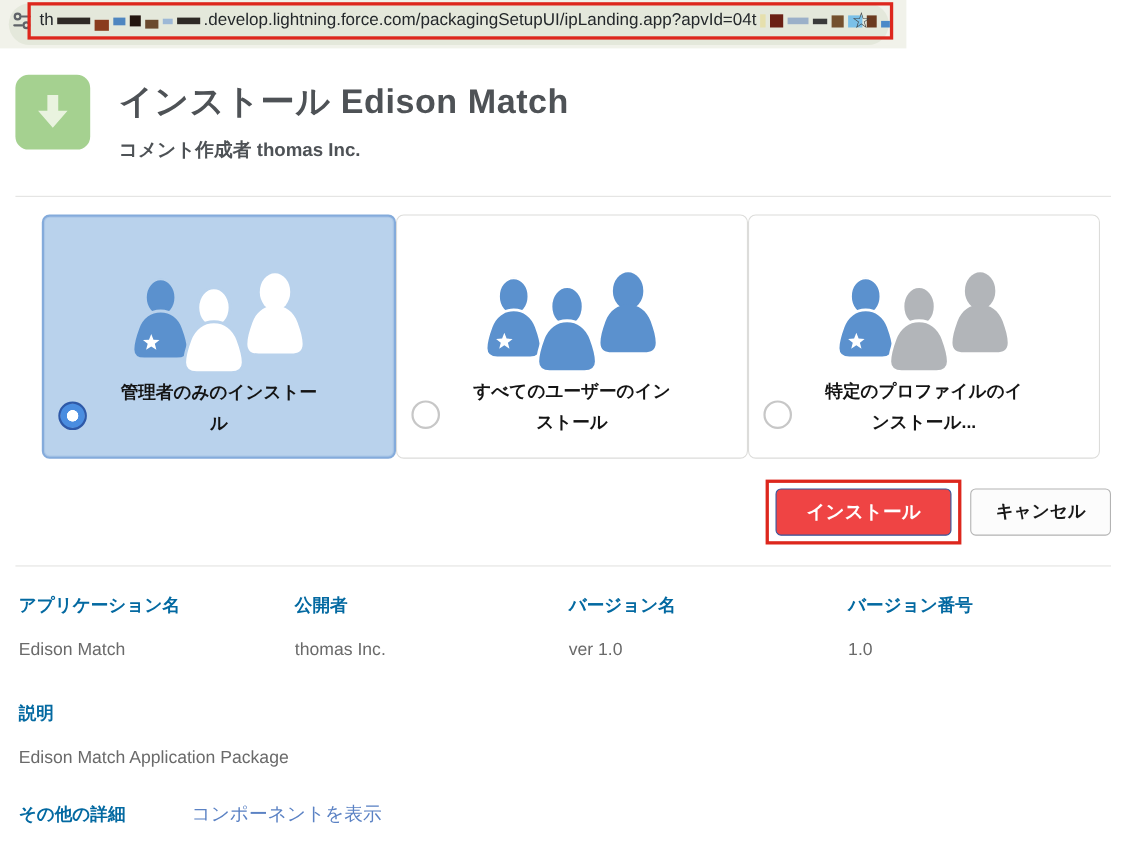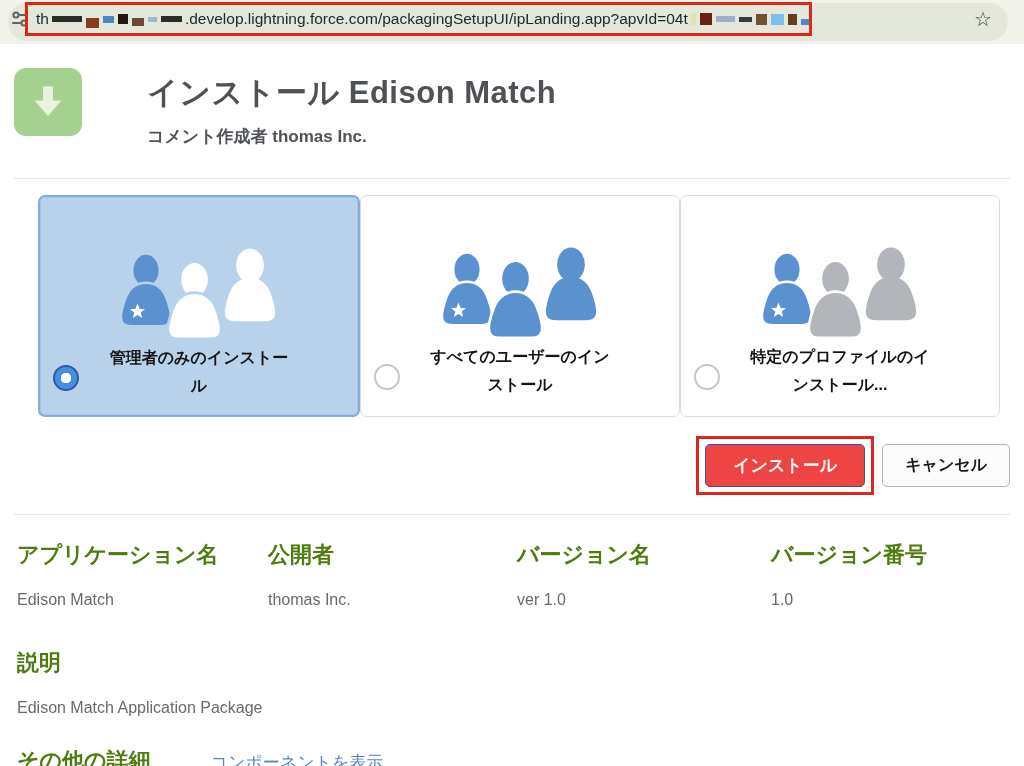--- a/index.html
+++ b/index.html
@@ -1,34 +1,34 @@
 <!DOCTYPE html>
 <html><head>
 <meta charset="utf-8">
 <style>
   * { margin:0; padding:0; box-sizing:border-box; }
   html,body { width:1024px; height:766px; overflow:hidden;
     font-family:"Liberation Sans","DejaVu Sans",sans-serif; background:#ffffff; }
 
   
-  .url-strip { position:relative; width:1024px; height:44px; background:#f1f2ea; }
+  .url-strip { position:relative; width:824px; height:44px; background:#f1f2ea; }
   .omnibox { position:absolute; left:8px; right:16px; top:3px; height:38px;
     background:#e4e8db; border-radius:19px; }
   .tune-icon { position:absolute; left:9px; top:8px; width:22px; height:22px; }
   .url-hl { position:absolute; left:25px; top:2px; width:787px; height:34px;
     border:3px solid #dd271d; display:flex; align-items:center; padding-left:8px;
     overflow:hidden; white-space:nowrap; }
   .url-text { font-size:15.5px; color:#24282b; display:flex; align-items:center; }
   .redact { display:inline-flex; align-items:center; margin:0 1px; }
   .redact i { display:inline-block; margin:0 2px; }
   .star-icon { position:absolute; right:32px; top:8px; font-size:20px; color:#3c4043;
     line-height:22px; }
 
   
-  .header { display:flex; padding:24px 0 0 14px;gap:39px; }
+  .header { display:flex; padding:24px 0 0 14px; }
   .dl-badge { width:68px; height:68px; border-radius:12px; background:#a5d190;
     display:flex; align-items:center; justify-content:center; flex:0 0 auto; }
   .header-text { margin-left:26px; padding-top:4px; }
   .page-title { font-size:31px; font-weight:bold; color:#4e5256; letter-spacing:.5px; }
   .page-subtitle { font-size:17px; font-weight:bold; color:#4e5256; margin-top:11px; }
 
   .divider { border:none; border-top:1px solid #e3e3e2; margin:0 14px; }
   .div1 { margin-top:30px; }
   .div2 { margin-top:19px; }
 
@@ -56,21 +56,21 @@
   .install-wrap { border:3px solid #dd271d; padding:5px 6px; }
   .btn { font-family:inherit; font-weight:bold; border-radius:5px; cursor:pointer; }
   .install-btn { background:#ef4444; border:1px solid #33569e; color:#ffffff;
     font-size:17px; padding:9px 27px; }
   .cancel-btn { background:#fcfcfc; border:1px solid #b3b3b3; color:#1a1a1a;
     font-size:16px; padding:10px 22px; margin-left:8px;text-align:center; }
 
   
   .details-grid { display:grid; grid-template-columns:251px 249px 254px auto;
     padding:25px 0 0 17px; }
-  .d-label { font-size:22px; font-weight:bold; color:#4d7c0f; }
+  .d-label { font-size:16px; font-weight:bold; color:#0369a1; }
   .d-value { font-size:16px; color:#6a6a6a; margin-top:21px; }
   .desc-block { padding:39px 0 0 17px; }
   .more-row { display:flex; align-items:baseline; padding:29px 0 0 17px;gap:24px; }
   .more-link { font-size:17px; color:#5b82c4; text-decoration:none; margin-left:36px; }
 </style>
 </head>
 <body>
 
 <svg width="0" height="0" style="position:absolute" aria-hidden="true">
   <defs>

